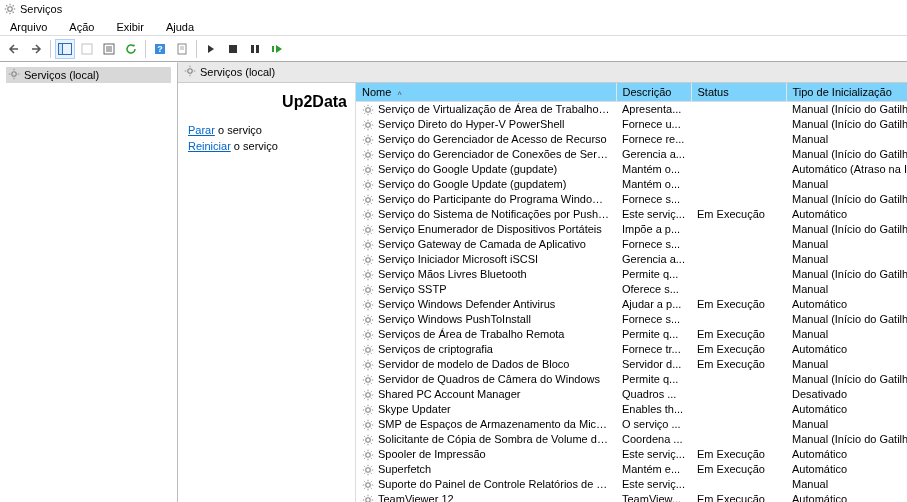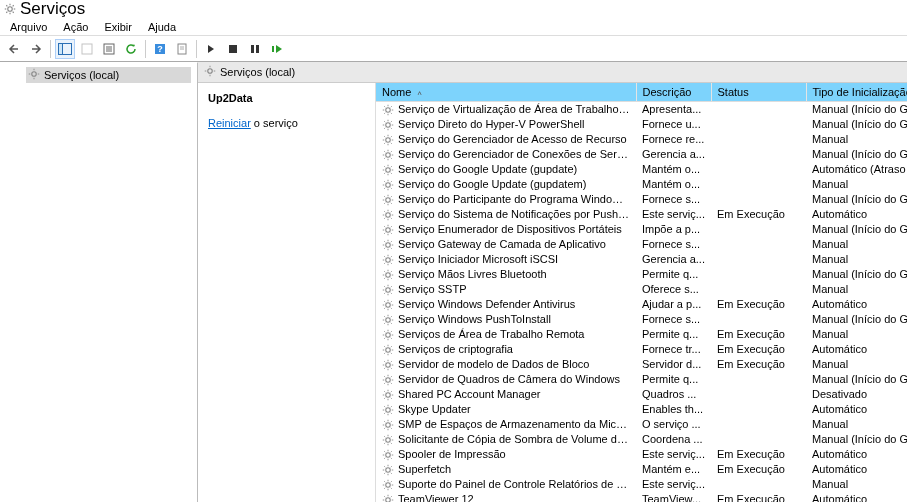--- a/index.html
+++ b/index.html
@@ -1,33 +1,33 @@
 <!DOCTYPE html>
 <html><head>
   <meta charset="utf-8">
   <style>
     * { margin:0; padding:0; box-sizing:border-box; }
     body { font-family:"Segoe UI",Tahoma,sans-serif; font-size:11px; color:#000; background:#fff; width:907px; height:502px; overflow:hidden; display:flex; flex-direction:column; }
     .titlebar { display:flex; align-items:center; padding:2px 4px; height:18px; gap:4px; }
     .titlebar .gear { width:12px; height:12px; display:inline-flex; justify-content:center; align-items:center; color:#666; }
-    .titlebar span { font-size:17px; }
-    .menubar { display:flex; gap:4px; padding:1px 4px; border-bottom:1px solid #ddd; height:18px; }
+    .titlebar span { font-size:11px; }
+    .menubar { display:flex; gap:10px; padding:1px 4px; border-bottom:1px solid #ddd; height:18px; }
     .menubar div { padding:2px 6px; cursor:default; }
     .toolbar { display:flex; align-items:center; gap:2px; padding:2px 4px; height:26px; border-bottom:1px solid #aaa; }
     .tbtn { width:20px; height:20px; display:flex; justify-content:center; align-items:center; color:#333; border:1px solid transparent; }
     .sep { width:1px; height:18px; background:#ccc; margin:0 2px; }
-    .main { display:flex; flex:1; overflow:hidden;margin-left:20px; }
+    .main { display:flex; flex:1; overflow:hidden; }
     .navpane { width:178px; border-right:1px solid #bbb; padding:4px 6px; border-top:1px solid #fff; }
     .navitem { display:flex; align-items:center; gap:4px; padding:1px 2px; }
     .navitem.selected { background:#d8d8d8; }
     .content { flex:1; display:flex; flex-direction:column; overflow:hidden; }
     .contentheader { background:#e9e9e9; padding:3px 6px; border-bottom:1px solid #ccc; display:flex; align-items:center; gap:4px; }
     .body { display:flex; flex:1; overflow:hidden; }
     .details { width:178px; border-right:1px solid #ddd; padding:8px 8px 0 10px; font-size:11px; line-height:1.4; }
-    .details h3 { font-size:11px; font-weight:600; margin-bottom:10px; }
+    .details h3 { font-size:16px; font-weight:600; margin-bottom:10px;text-align:right; }
     .details a { color:#0066cc; text-decoration:underline; cursor:pointer; }
     .details .desc-label { margin-top:16px; }
     .list { flex:1; overflow:auto; }
     table { border-collapse:collapse; width:100%; table-layout:fixed; }
     th { text-align:left; font-weight:400; font-size:11px; padding:3px 6px; border-right:1px solid #e4e4e4; border-bottom:1px solid #ddd; background:#7dd3fc; position:sticky; top:0; white-space:nowrap; }
     th .sortcaret { font-size:8px; color:#555; margin-left:6px; }
     td { padding:0 6px; font-size:11px; white-space:nowrap; overflow:hidden; text-overflow:ellipsis; height:15px; line-height:15px; }
     .svc-ico { width:12px; height:12px; display:inline-block; vertical-align:middle; margin-right:4px; }
     col.c-name{width:260px} col.c-desc{width:75px} col.c-status{width:95px} col.c-start{width:175px}
   </style>
@@ -162,20 +162,21 @@
               <line x1="1" y1="8" x2="3" y2="8"></line>
               <line x1="13" y1="8" x2="15" y2="8"></line>
             </g>
           </svg></span>
       <span>Serviços (local)</span>
     </div>
 
     <div class="body">
       <div class="details">
         <h3>Up2Data</h3>
+        <div><a>Parar</a><span> o serviço</span></div>
         <div><a>Reiniciar</a><span> o serviço</span></div>
       </div>
 
       <div class="list">
         <table>
           <colgroup>
               <col class="c-name">
               <col class="c-desc">
               <col class="c-status">
               <col class="c-start">

